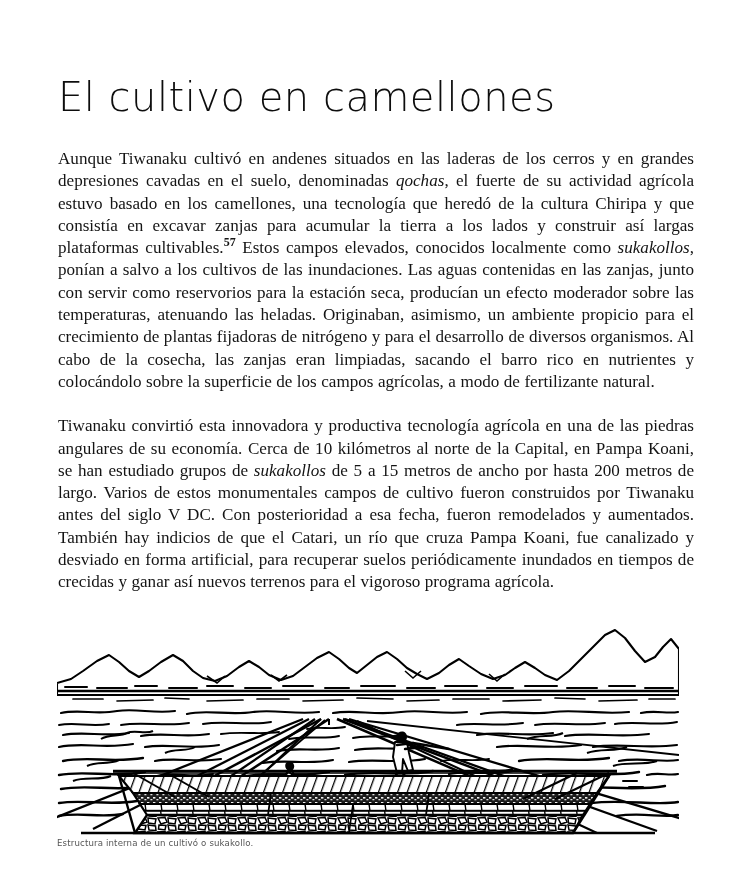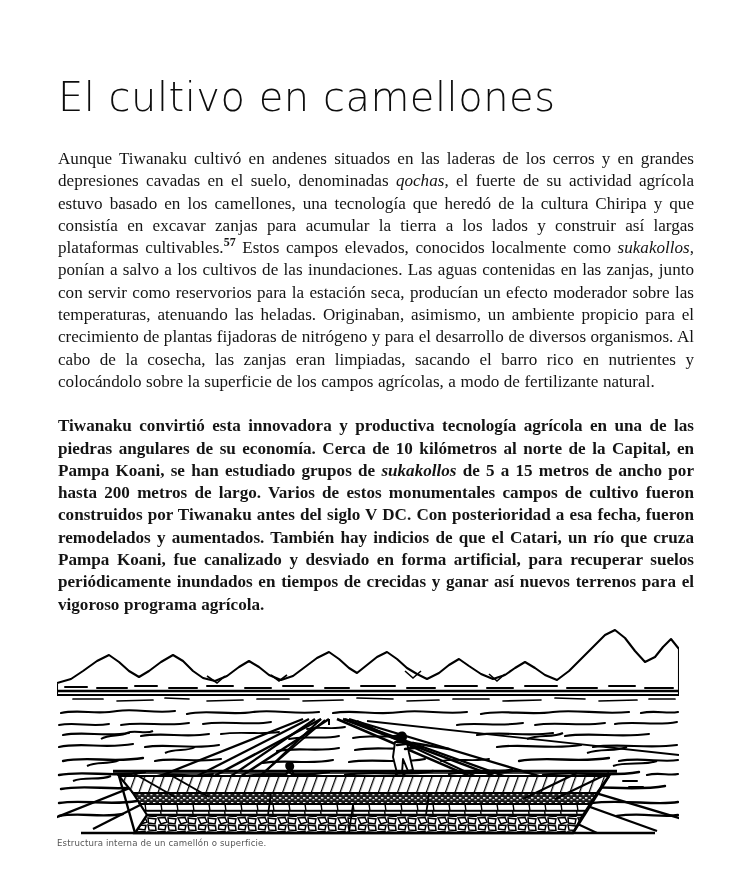--- a/index.html
+++ b/index.html
@@ -44,21 +44,21 @@
   }
   p.para {
     margin: 0 0 22px 0;
     font-family: "Liberation Serif", serif;
     font-size: 17.1px;
     line-height: 22.3px;
     text-align: justify;
     color: #141414;
     word-spacing: 0.2px;
   }
-  p.para:last-child { margin-bottom: 11px; font-weight: bold; }
+  p.para:last-child { margin-bottom: 11px; }
   .it { font-style: italic; }
   .fn {
     font-size: 12px;
     vertical-align: super;
     line-height: 0;
     font-weight: bold;
   }
 
   
   .figure {
@@ -344,15 +344,15 @@
         </g>
 
         <g stroke="#000" stroke-width="2" stroke-linecap="round">
           <line x1="566" y1="160" x2="580" y2="160"></line>
           <line x1="572" y1="166" x2="586" y2="166"></line>
         </g>
       </g>
     </svg>
   </div>
 
-  <div class="fig-caption">Estructura interna de un camellón o superficie.</div>
+  <div class="fig-caption">Estructura interna de un cultivó o sukakollo.</div>
 
 </div>
 
 </body></html>

